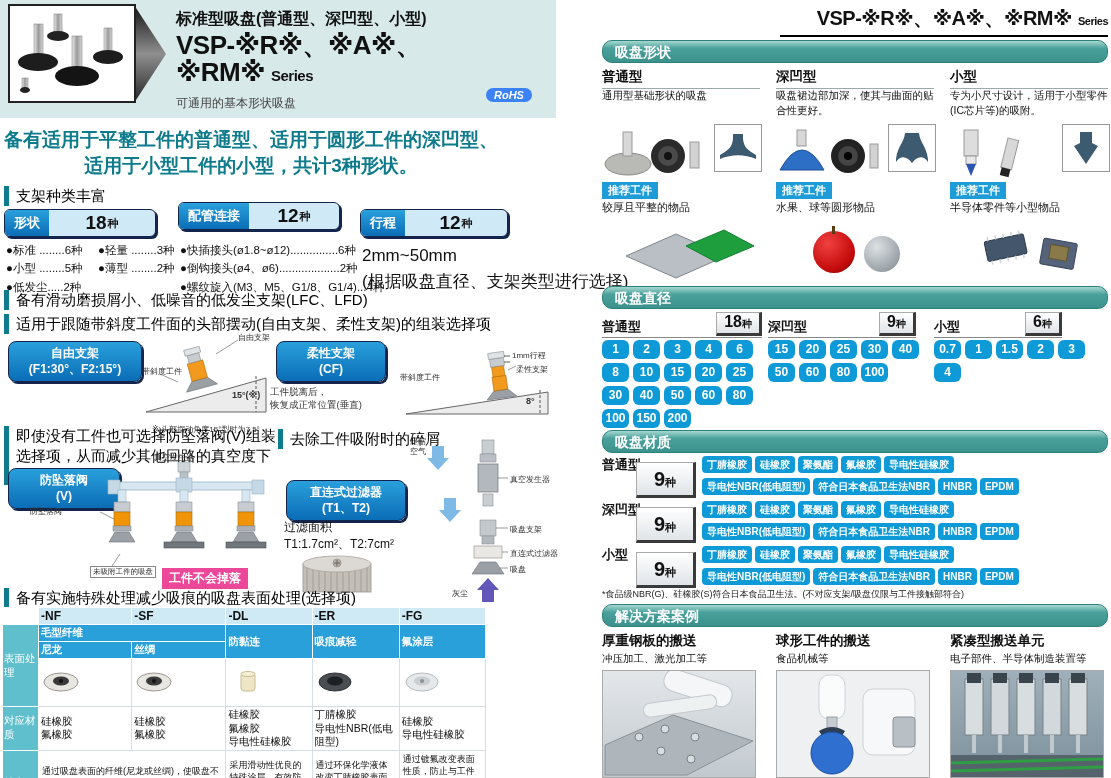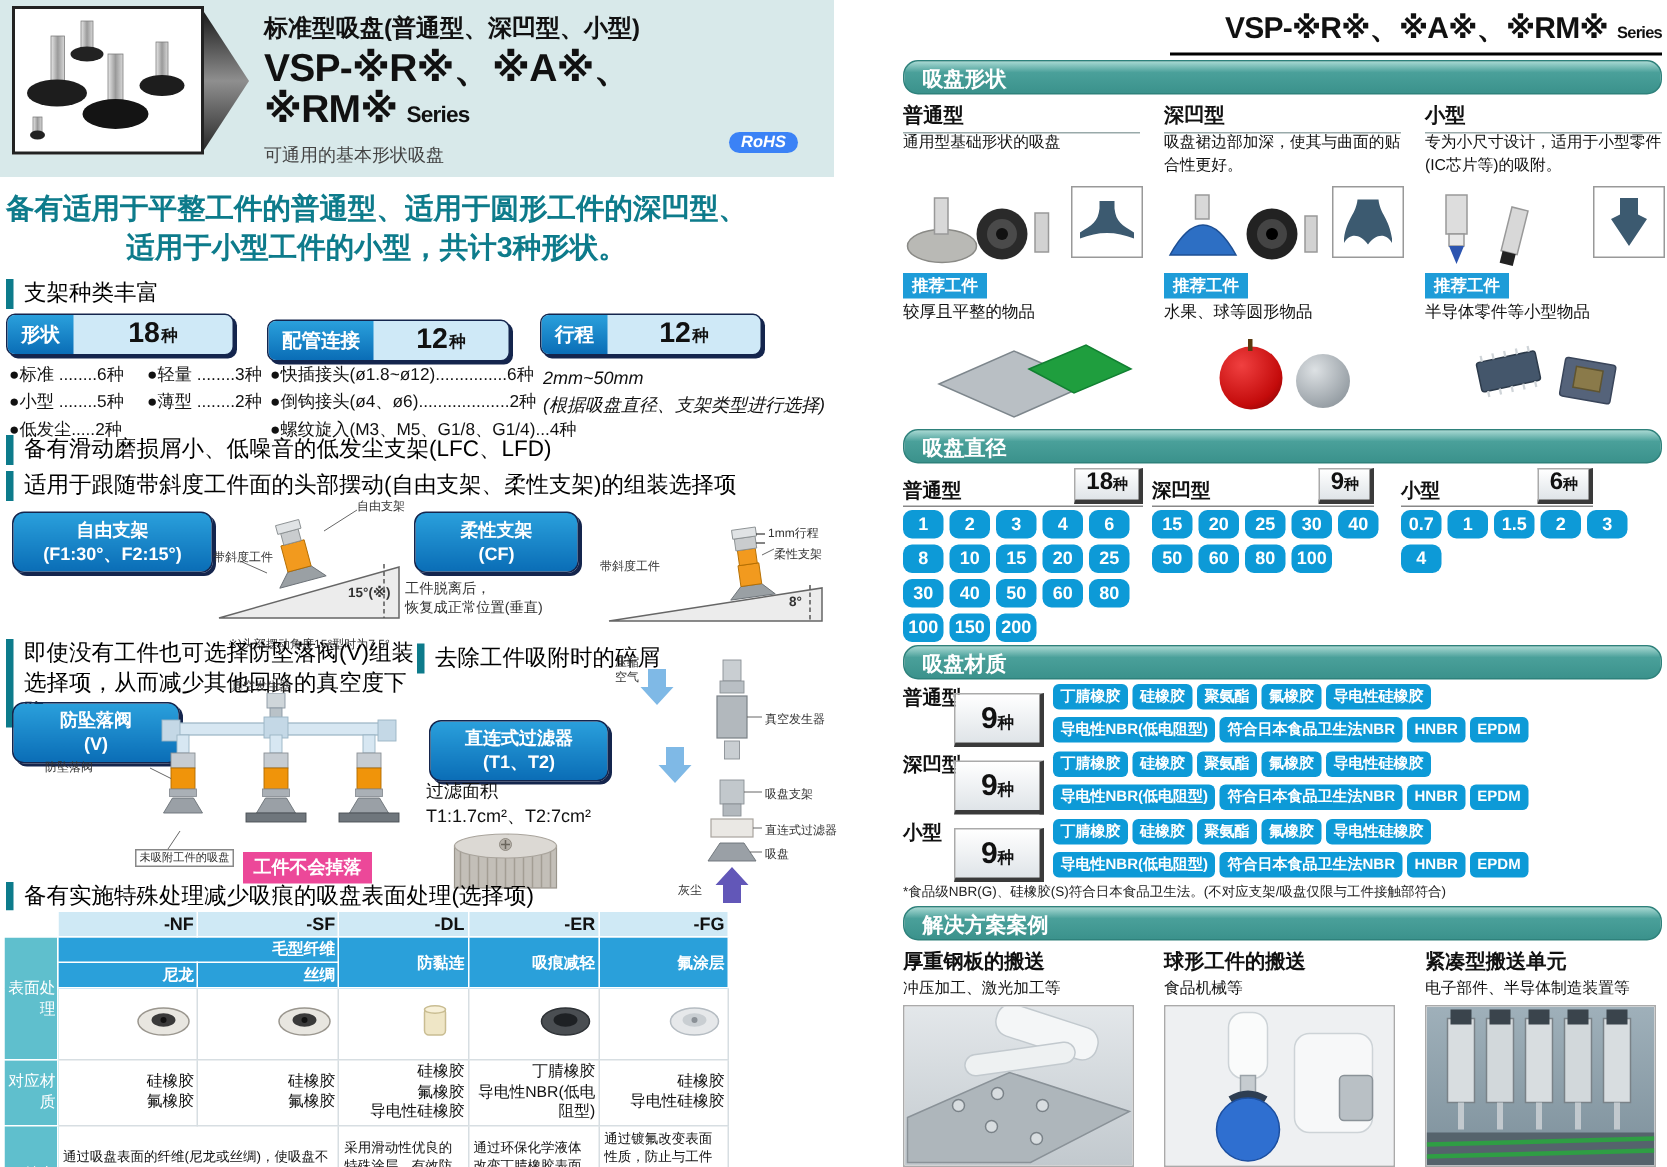--- a/index.html
+++ b/index.html
@@ -22,32 +22,32 @@
         padding-left:7px;line-height:1.3;}
   
   .bigbadge{position:absolute;display:flex;height:26px;border:1px solid #14254d;border-radius:6px;
             overflow:hidden;box-shadow:2px 2px 0 #14254d;background:#cfe9f7;}
   .bigbadge .bl{background:linear-gradient(180deg,#2aa0dc,#0a6db6);color:#fff;font-weight:bold;font-size:13px;
             display:flex;align-items:center;justify-content:center;padding:0 9px;white-space:nowrap;}
   .bigbadge .bn{flex:1;display:flex;align-items:center;justify-content:center;font-weight:bold;font-size:19px;}
   .bigbadge .u{font-size:11px;margin-left:1px;}
   .blist{position:absolute;font-size:11.5px;line-height:1.6;white-space:nowrap;}
   .blist .bline{display:block;}
-  .stroketxt{position:absolute;font-size:12px;line-height:1.5;font-style:italic;}
+  .stroketxt{position:absolute;font-size:17px;line-height:1.5;}
   
   .abadge{position:absolute;background:linear-gradient(180deg,#2aa0dc,#0a6db6);border:1px solid #14254d;
           border-radius:8px;box-shadow:2px 2px 0 #14254d;color:#fff;text-align:center;
           font-weight:bold;font-size:12px;line-height:1.3;padding:4px 2px;}
   .dlabel{position:absolute;font-size:8px;color:#333;white-space:nowrap;}
   .dlabel.box{border:1px solid #888;background:#fff;padding:0 2px;font-size:7.5px;}
   .orangetag{position:absolute;background:#ec4899;color:#fff;font-weight:bold;font-size:12px;padding:2px 7px;}
   .filterarea{position:absolute;font-size:12px;line-height:1.45;}
   
   table.surf{position:absolute;left:2px;top:607px;border-collapse:collapse;table-layout:fixed;width:484px;background:#fff;}
-  table.surf td{border:1px solid #d7dee2;font-size:10.5px;text-align:right;vertical-align:middle;padding:1px 2px;}
+  table.surf td{border:1px solid #d7dee2;font-size:10.5px;text-align:left;vertical-align:middle;padding:1px 2px;}
   table.surf .th{background:#cfe9f5;font-weight:bold;font-size:12px;border-color:#fff;height:14px;}
   table.surf .rl{background:#5fbfcd;color:#fff;font-size:10.5px;border-color:#fff;padding:1px;}
   table.surf .bsub{background:#2aa0da;color:#fff;font-weight:bold;font-size:10.5px;border-color:#fff;height:13px;}
   table.surf .mat{white-space:pre-line;line-height:1.3;}
   table.surf .feat{font-size:9px;text-align:left;line-height:1.35;padding:2px 3px;}
   table.surf .imgc{height:45px;}
   
   .rtitle{position:absolute;left:780px;top:5px;width:328px;text-align:right;border-bottom:2px solid #000;
           padding-bottom:3px;font-size:20px;font-weight:bold;letter-spacing:-0.5px;white-space:nowrap;}
   .rtitle .tser{font-size:11px;}
@@ -131,21 +131,21 @@
 
 <div class="sech" style="left:4px;top:186px">支架种类丰富</div>
 
 <div class="bigbadge" style="left:4px;top:209px;width:150px">
   <div class="bl">形状</div>
   <div class="bn">
       <span>18</span>
       <span class="u">种</span>
     </div>
 </div>
-<div class="bigbadge" style="left:178px;top:213px;width:160px">
+<div class="bigbadge" style="left:178px;top:202px;width:160px">
   <div class="bl">配管连接</div>
   <div class="bn">
       <span>12</span>
       <span class="u">种</span>
     </div>
 </div>
 <div class="bigbadge" style="left:360px;top:209px;width:146px">
   <div class="bl">行程</div>
   <div class="bn">
       <span>12</span>

